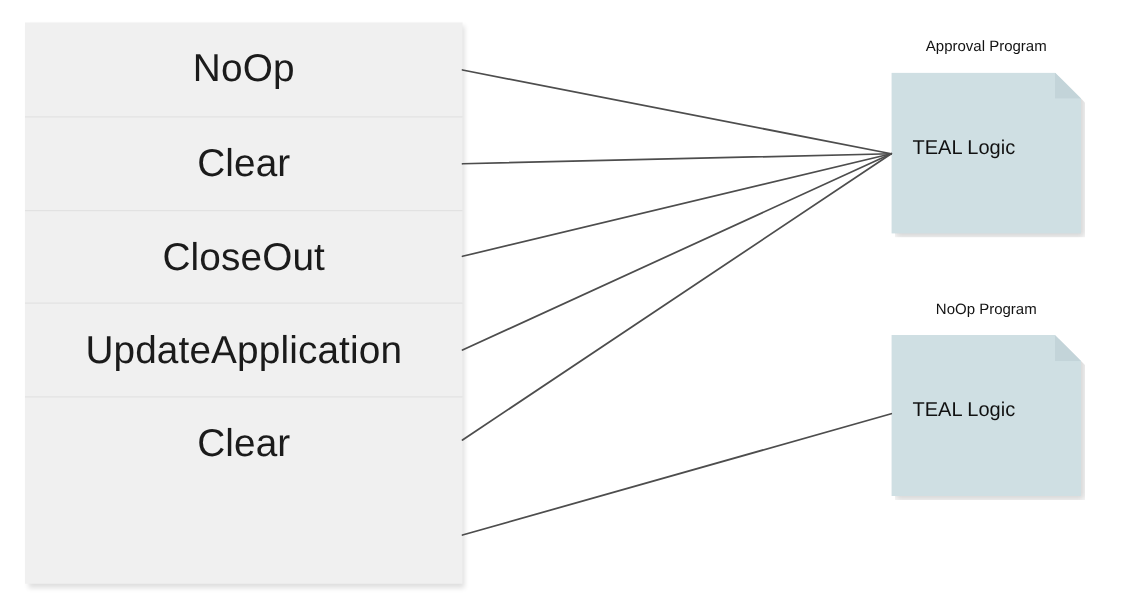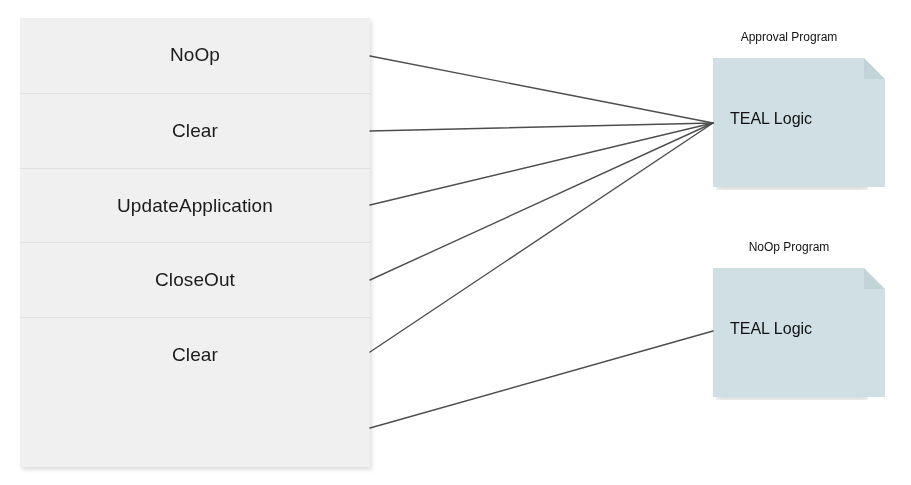--- a/index.html
+++ b/index.html
@@ -36,41 +36,41 @@
     display: flex;
     align-items: center;
     justify-content: center;
     box-sizing: border-box;
     border-top: 1px solid #e2e2e2;
   }
   .list-row:first-child {
     border-top: none;
   }
   .list-row-label {
-    font-size: 19px;
+    font-size: 31px;
     color: #1b1b1b;
     letter-spacing: 0.1px;
     white-space: nowrap;
   }
 
   
   .program-group {
     position: absolute;
   }
   .program-title {
     position: absolute;
     width: 100%;
     text-align: center;
     font-size: 12px;
     color: #121212;
     white-space: nowrap;
   }
   .note-box {
     position: absolute;
-    width: 172px;
+    width: 152px;
     height: 129px;
     background: #cfdfe3;
     -webkit-clip-path: polygon(0 0, calc(100% - 21px) 0, 100% 21px, 100% 100%, 0 100%);
     clip-path: polygon(0 0, calc(100% - 21px) 0, 100% 21px, 100% 100%, 0 100%);
   }
   .note-shadow {
     position: absolute;
     width: 152px;
     height: 129px;
     background: rgba(0,0,0,0.16);
@@ -113,24 +113,24 @@
 <div id="canvas">
 
   <div id="oncall-list">
     <div class="list-row">
       <span class="list-row-label">NoOp</span>
     </div>
     <div class="list-row">
       <span class="list-row-label">Clear</span>
     </div>
     <div class="list-row">
-      <span class="list-row-label">UpdateApplication</span>
+      <span class="list-row-label">CloseOut</span>
     </div>
     <div class="list-row">
-      <span class="list-row-label">CloseOut</span>
+      <span class="list-row-label">UpdateApplication</span>
     </div>
     <div class="list-row">
       <span class="list-row-label">Clear</span>
     </div>
   </div>
 
   <div class="program-group" style="left:713px; top:30px; width:152px;">
     <div class="program-title" style="top:0px;">Approval Program</div>
     <div class="note-shadow" style="left:3px; top:31px;"></div>
     <div class="note-box" style="left:0px; top:28px;">

